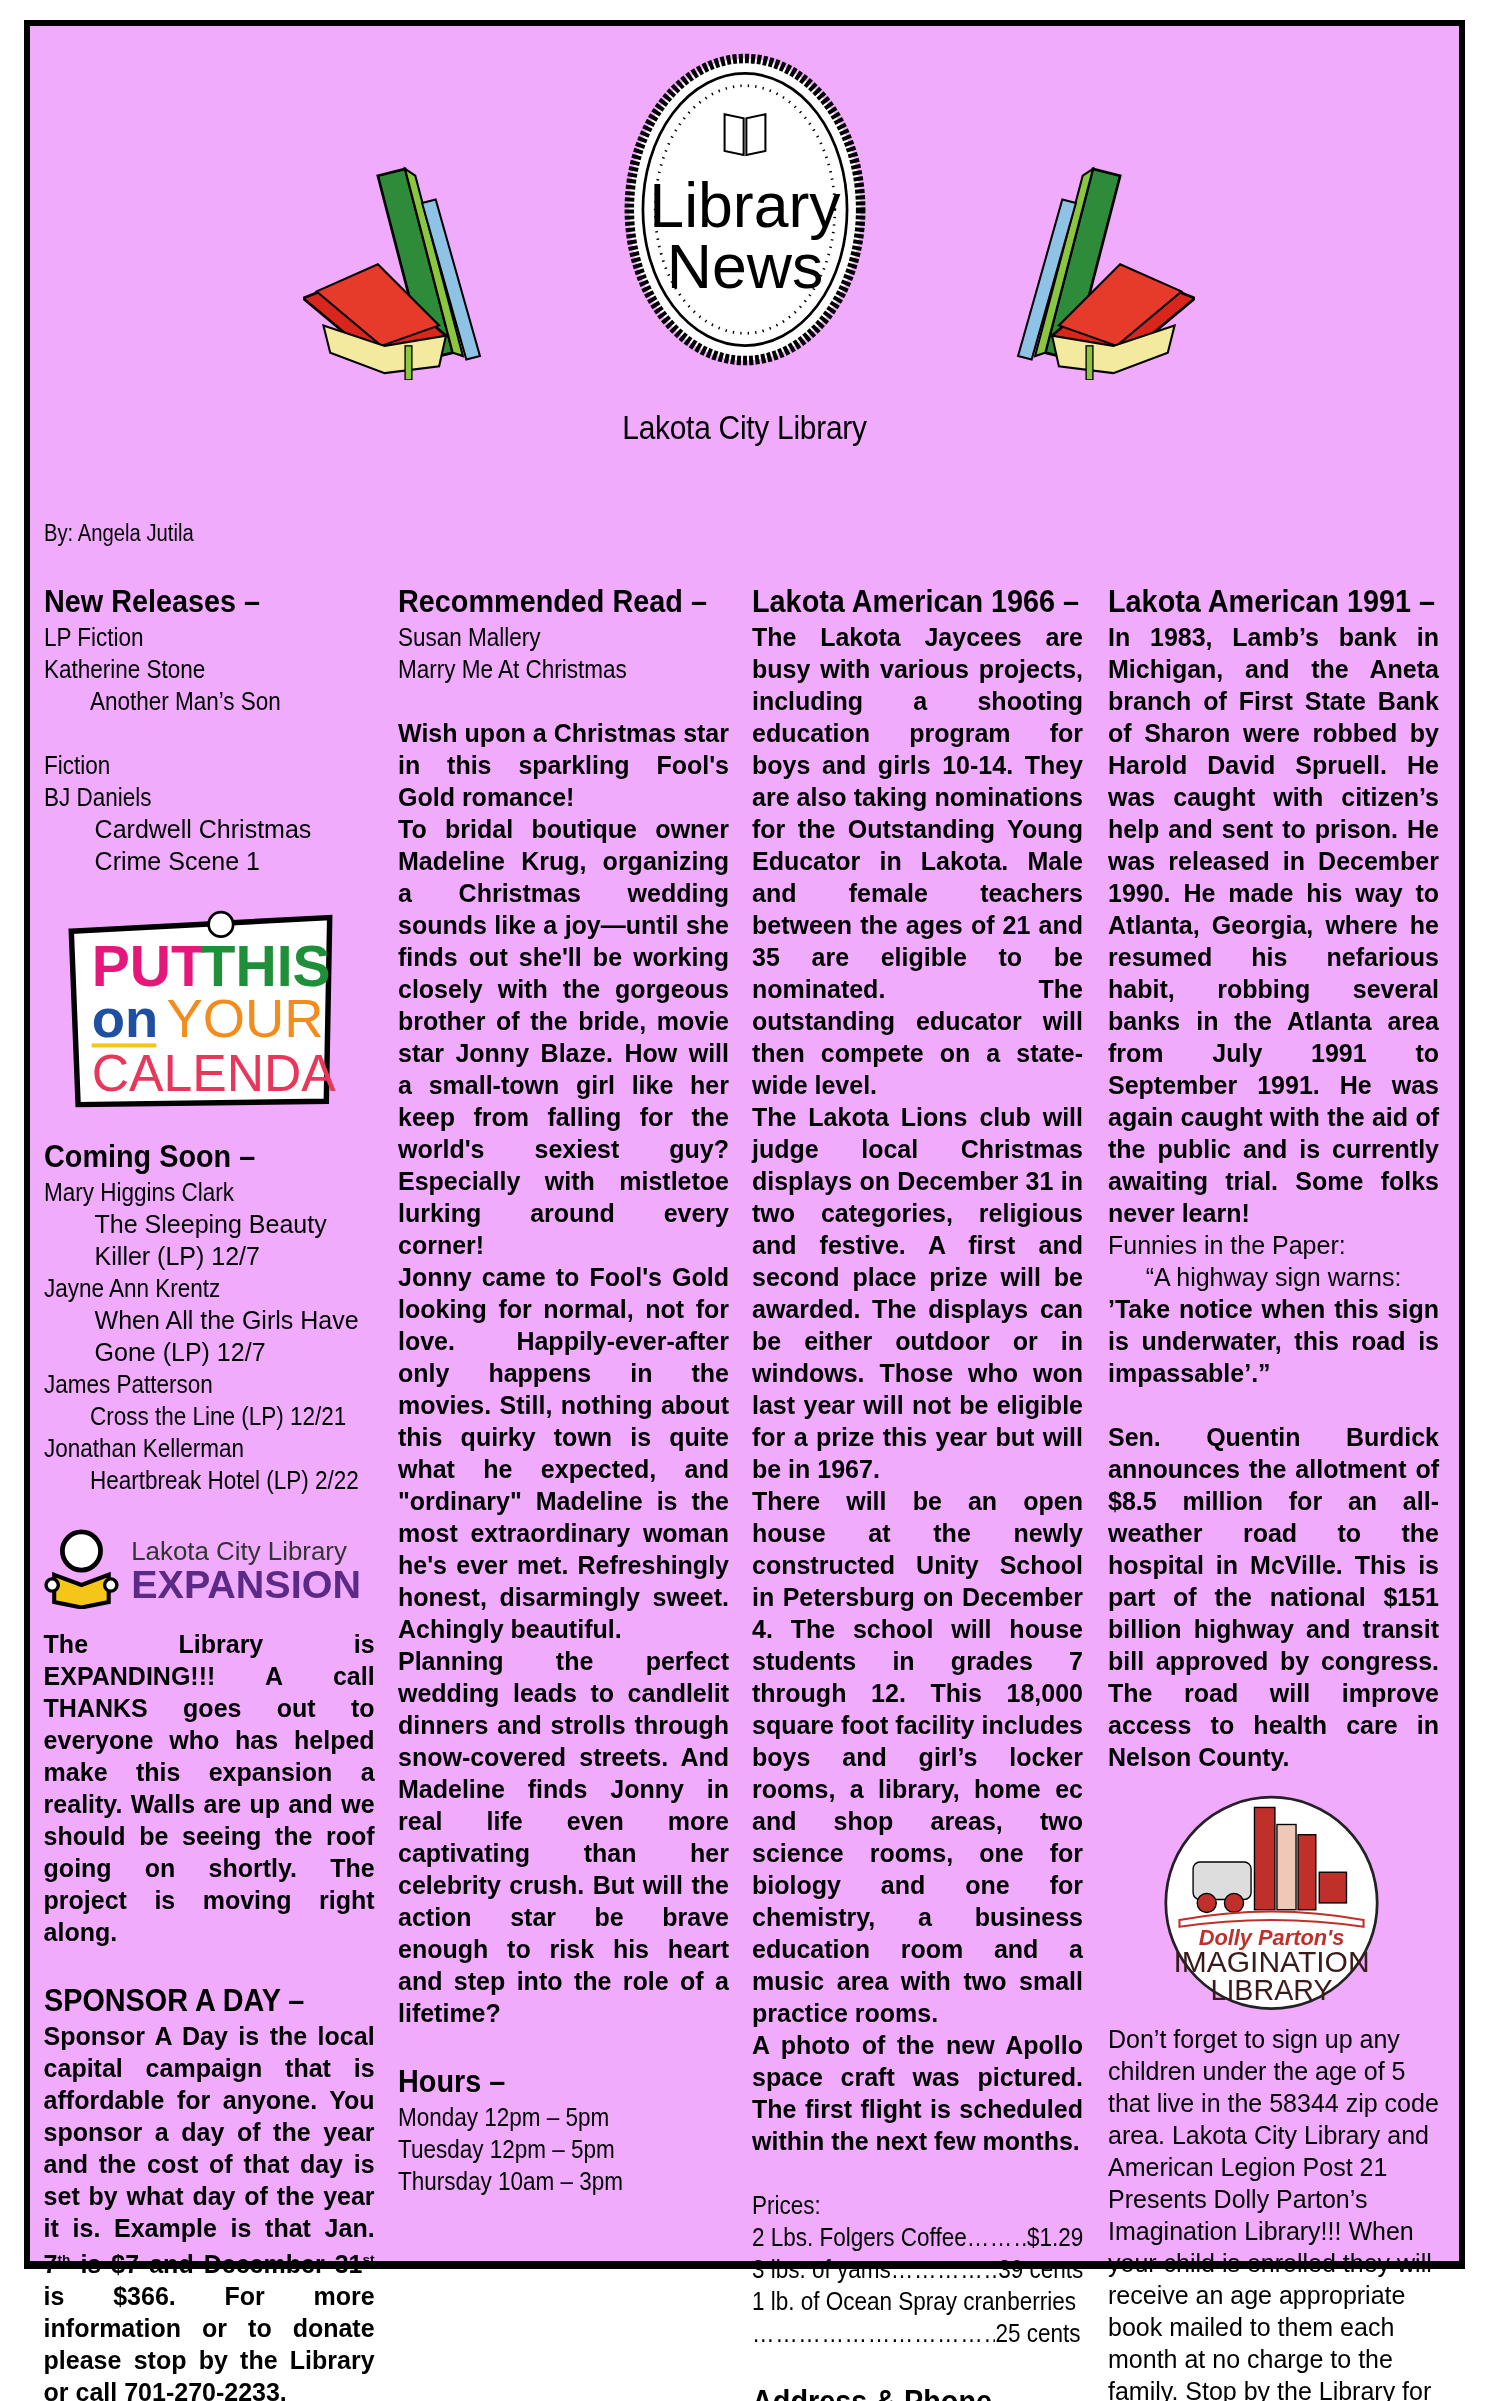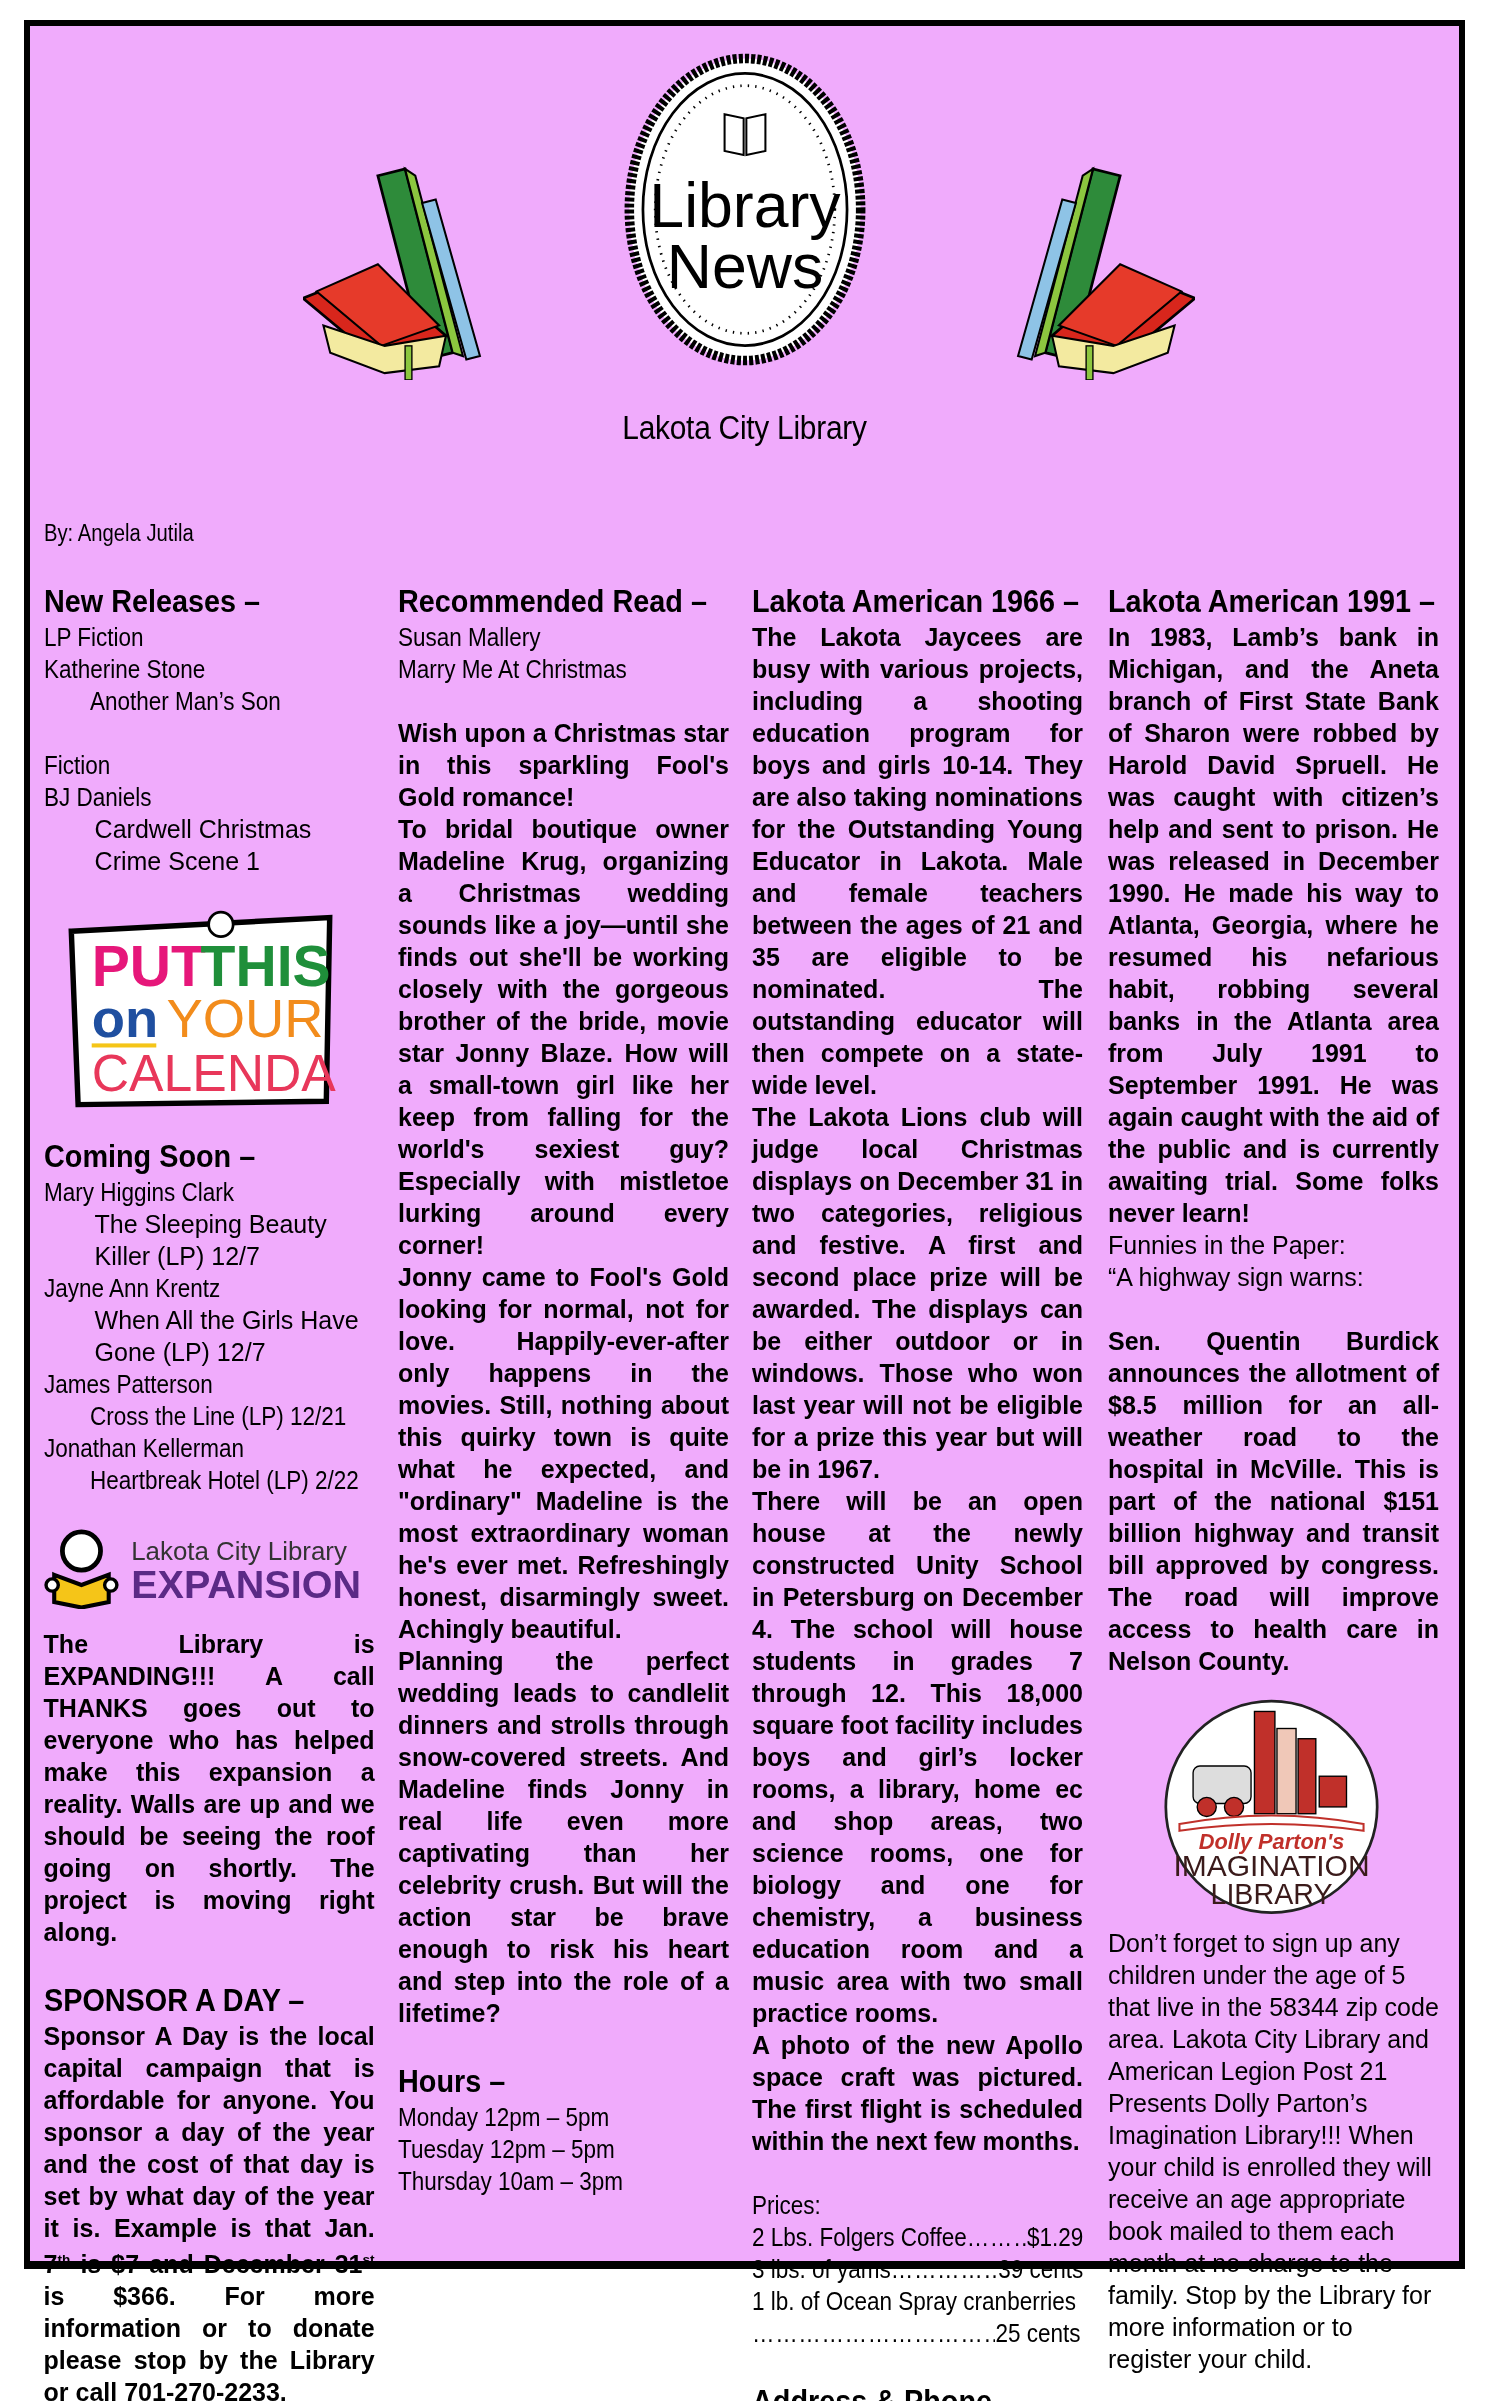--- a/index.html
+++ b/index.html
@@ -16,21 +16,21 @@
   .byline { position:absolute; left:13.6px; top:494px; font-size:23px; transform-origin:left; transform:scaleX(0.88); }
   .col { position:absolute; top:555px; width:331px; font-size:25px; line-height:32px; }
   .col1 { left:13.6px; } .col2 { left:368px; } .col3 { left:722px; } .col4 { left:1078px; }
   h2 { margin:0; font-size:32px; line-height:40px; font-weight:bold; transform-origin:left;
        transform:scaleX(0.9); white-space:nowrap; }
   .narrow { transform-origin:left; transform:scaleX(0.9); white-space:nowrap; }
   p { margin:0; text-align:justify;font-weight:bold; }
   .indent { padding-left:51px; }
   .gap { height:32px; }
   .tagline { font-weight:bold; text-align:justify; }
-  .quote { text-align:left; }
+  .quote { text-align:center; }
   .logo-cal { margin:27px 0 20.4px 20.4px; width:273px; height:204px; }
   .logo-exp { margin:31px 0 12.3px 0; width:327px; height:82px; }
   .logo-dolly { margin:13.6px 0 4.1px 44px; width:239px; height:225px; }
   .price-row { display:flex; justify-content:space-between; white-space:nowrap; }
   .price-row .dots { flex:1; overflow:hidden; letter-spacing:0.7px; }
   svg text { font-family:"Liberation Sans", sans-serif; }
 </style>
 </head>
 <body>
 
@@ -184,20 +184,21 @@
       <div class="narrow">701-247-2543</div>
     </section>
   </div>
 
   <div class="col col4">
     <section>
       <h2>Lakota American 1991 –</h2>
       <p>In 1983, Lamb’s bank in Michigan, and the Aneta branch of First State Bank of Sharon were robbed by Harold David Spruell.  He was caught with citizen’s help and sent to prison. He was released in December 1990.  He made his way to Atlanta, Georgia, where he resumed his nefarious habit, robbing several banks in the Atlanta area from July 1991 to September 1991.  He was again caught with the aid of the public and is currently awaiting trial. Some folks never learn!</p>
       <div>Funnies in the Paper:</div>
       <div class="quote">“A highway sign warns:</div>
+      <p>’Take notice when this sign is underwater, this road is impassable’.”</p>
       <div class="gap"></div>
       <p>Sen. Quentin Burdick announces the allotment of $8.5 million for an all-weather road to the hospital in McVille.  This is part of the national $151 billion highway and transit bill approved by congress.  The road will improve access to health care in Nelson County.</p>
     </section>
 
     <svg class="logo-dolly" viewBox="0 0 350 330" style="font-size:36.5px">
       <circle cx="175" cy="170" r="155" fill="#fff" stroke="#222" stroke-width="4"></circle>
       <g>
         <rect x="150" y="30" width="30" height="150" fill="#c0302a" stroke="#000" stroke-width="2"></rect>
         <rect x="183" y="55" width="28" height="125" fill="#f0c8b8" stroke="#000" stroke-width="2"></rect>
         <rect x="214" y="70" width="26" height="110" fill="#c0302a" stroke="#000" stroke-width="2"></rect>

